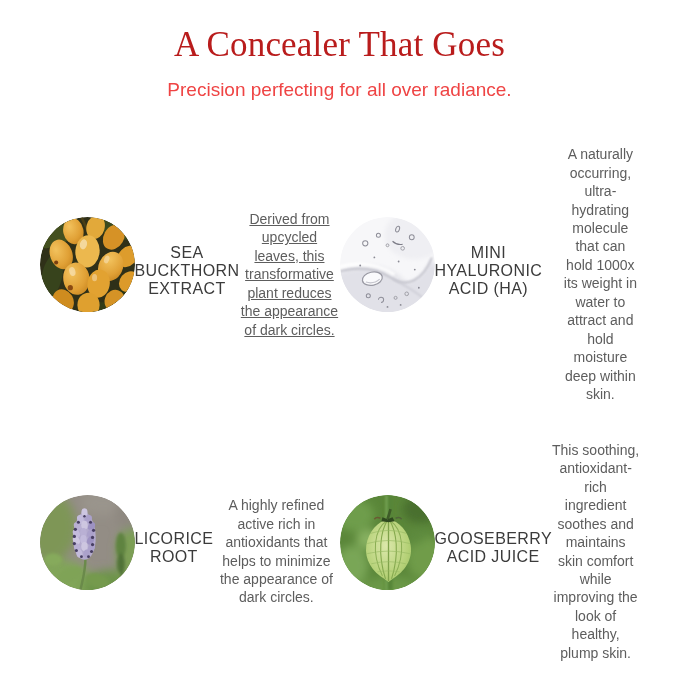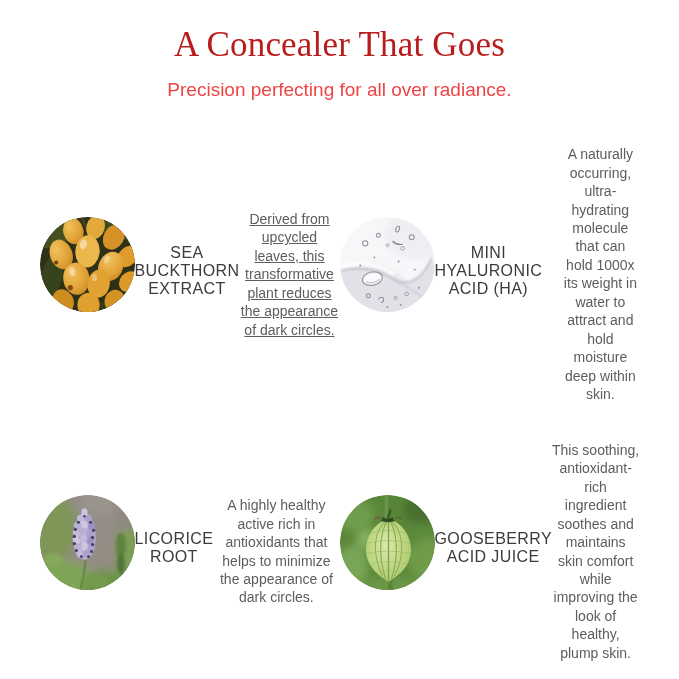--- a/index.html
+++ b/index.html
@@ -239,21 +239,21 @@
             <circle cx="52" cy="49" r="1.6" fill="#473e63"></circle>
             <circle cx="36" cy="55" r="1.5" fill="#473e63"></circle>
             <circle cx="51" cy="56" r="1.5" fill="#473e63"></circle>
             <circle cx="41" cy="61" r="1.4" fill="#473e63"></circle>
             <circle cx="48" cy="61" r="1.4" fill="#473e63"></circle>
             <circle cx="44" cy="21" r="1.2" fill="#473e63"></circle>
           </g>
         </svg>
       </div>
       <h2 class="ing-name">LICORICE ROOT</h2>
-      <p class="ing-desc">A highly healthy active rich in antioxidants that helps to minimize the appearance of dark circles.</p>
+      <p class="ing-desc">A highly refined active rich in antioxidants that helps to minimize the appearance of dark circles.</p>
     </figure>
 
     <figure class="card">
       <div class="circle">
         <svg viewBox="0 0 94 94" xmlns="http://www.w3.org/2000/svg">
           <defs>
             <clipPath id="gb-clip">
                 <circle cx="47" cy="47" r="47"></circle>
               </clipPath>
             <filter id="gb-b4" x="-60%" y="-60%" width="220%" height="220%">

